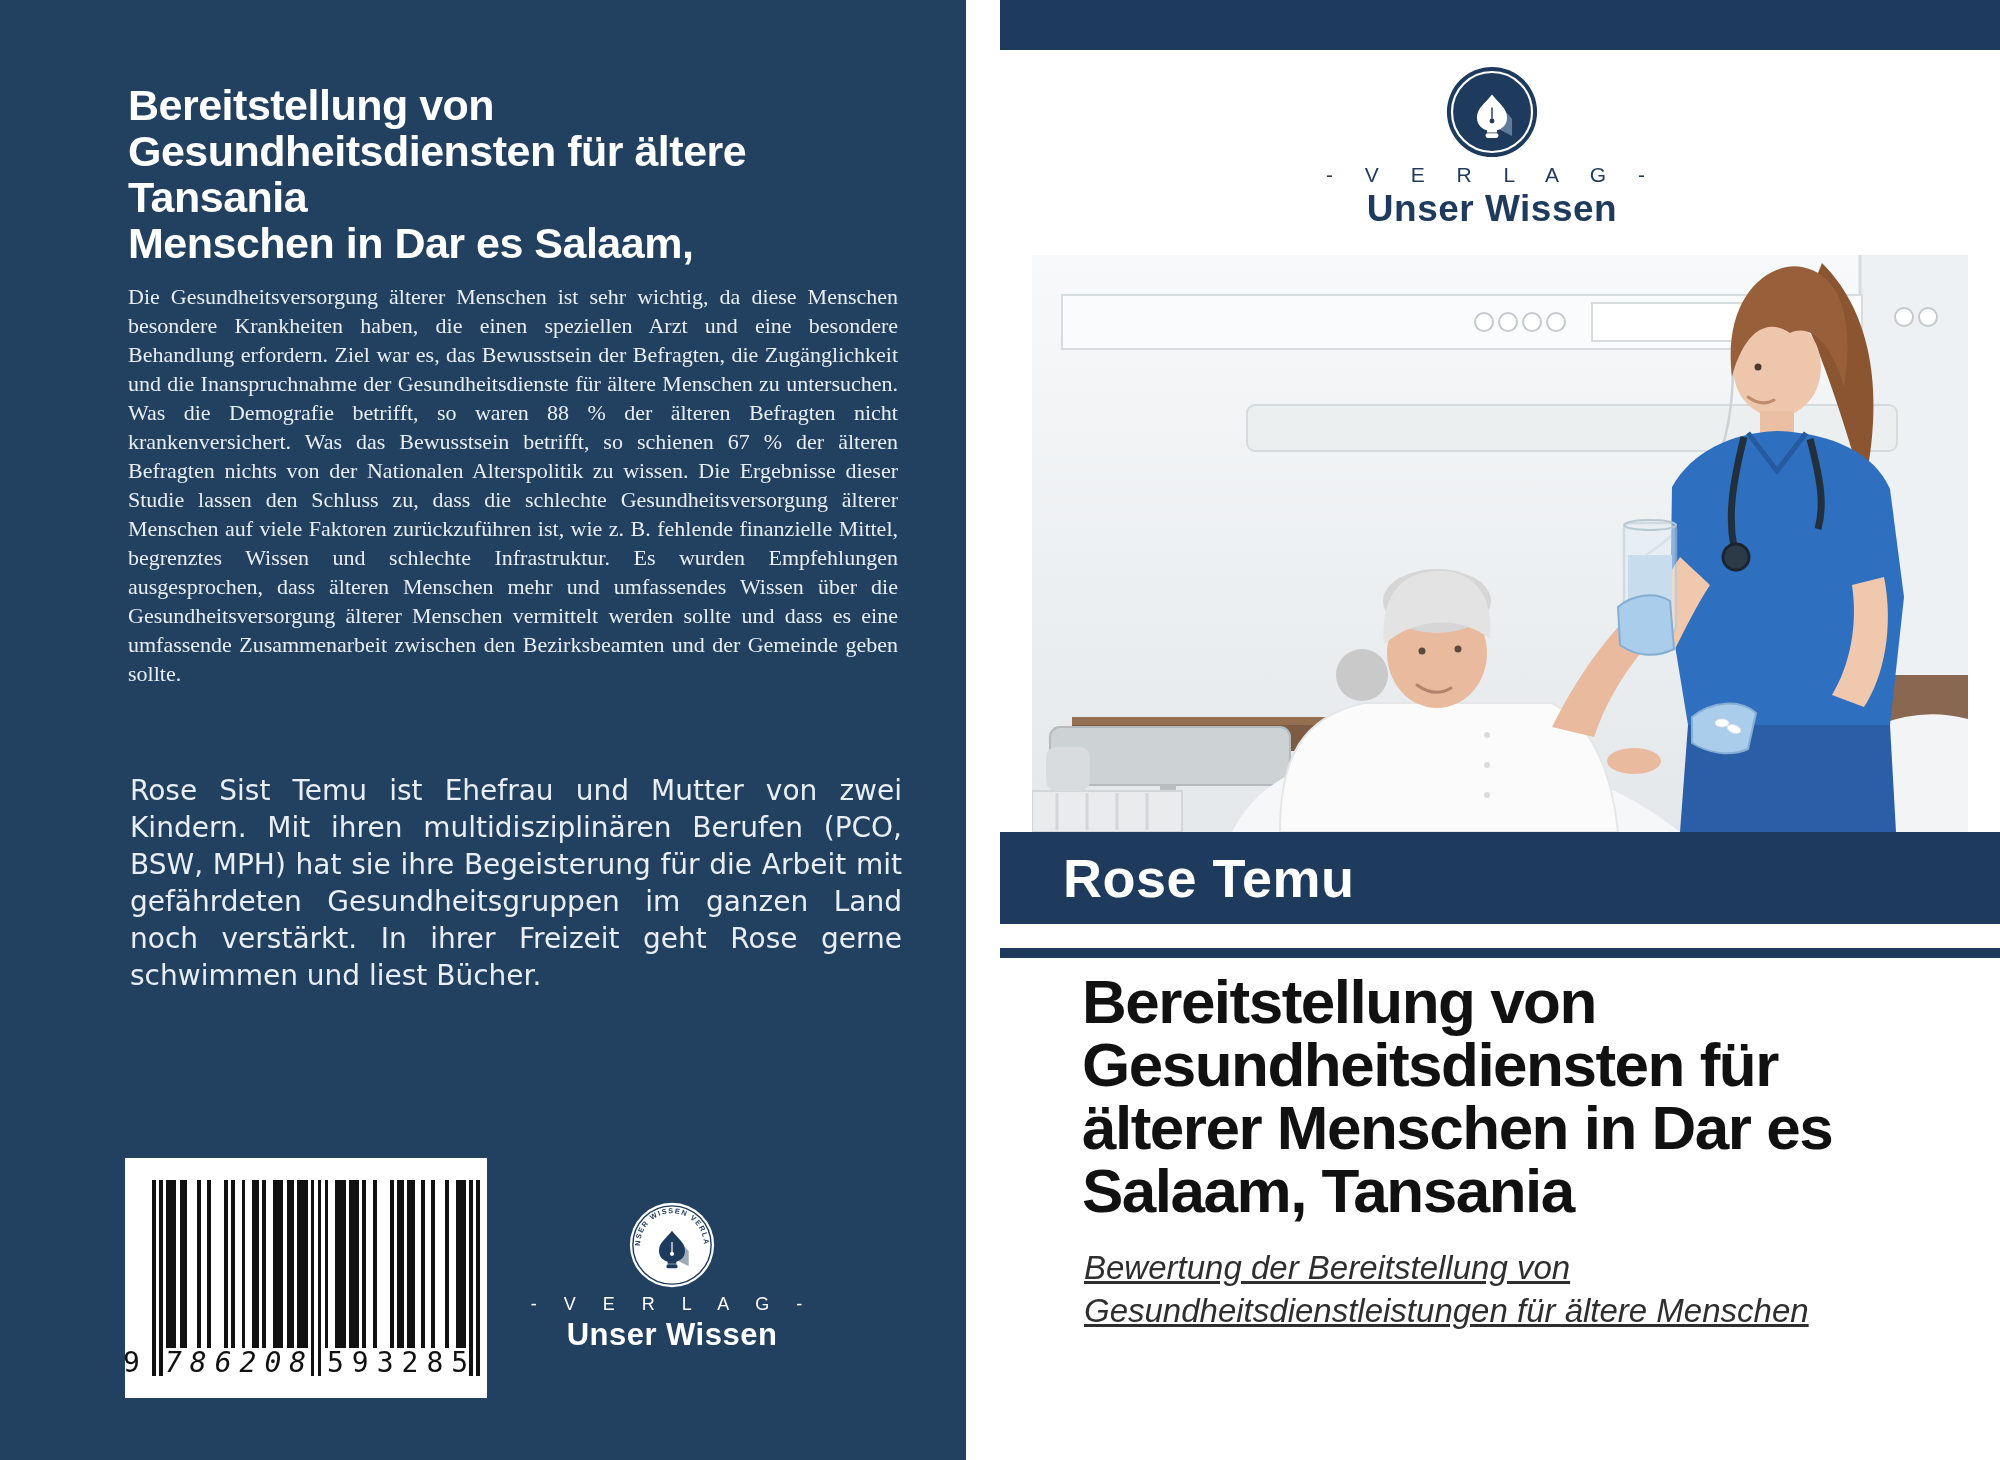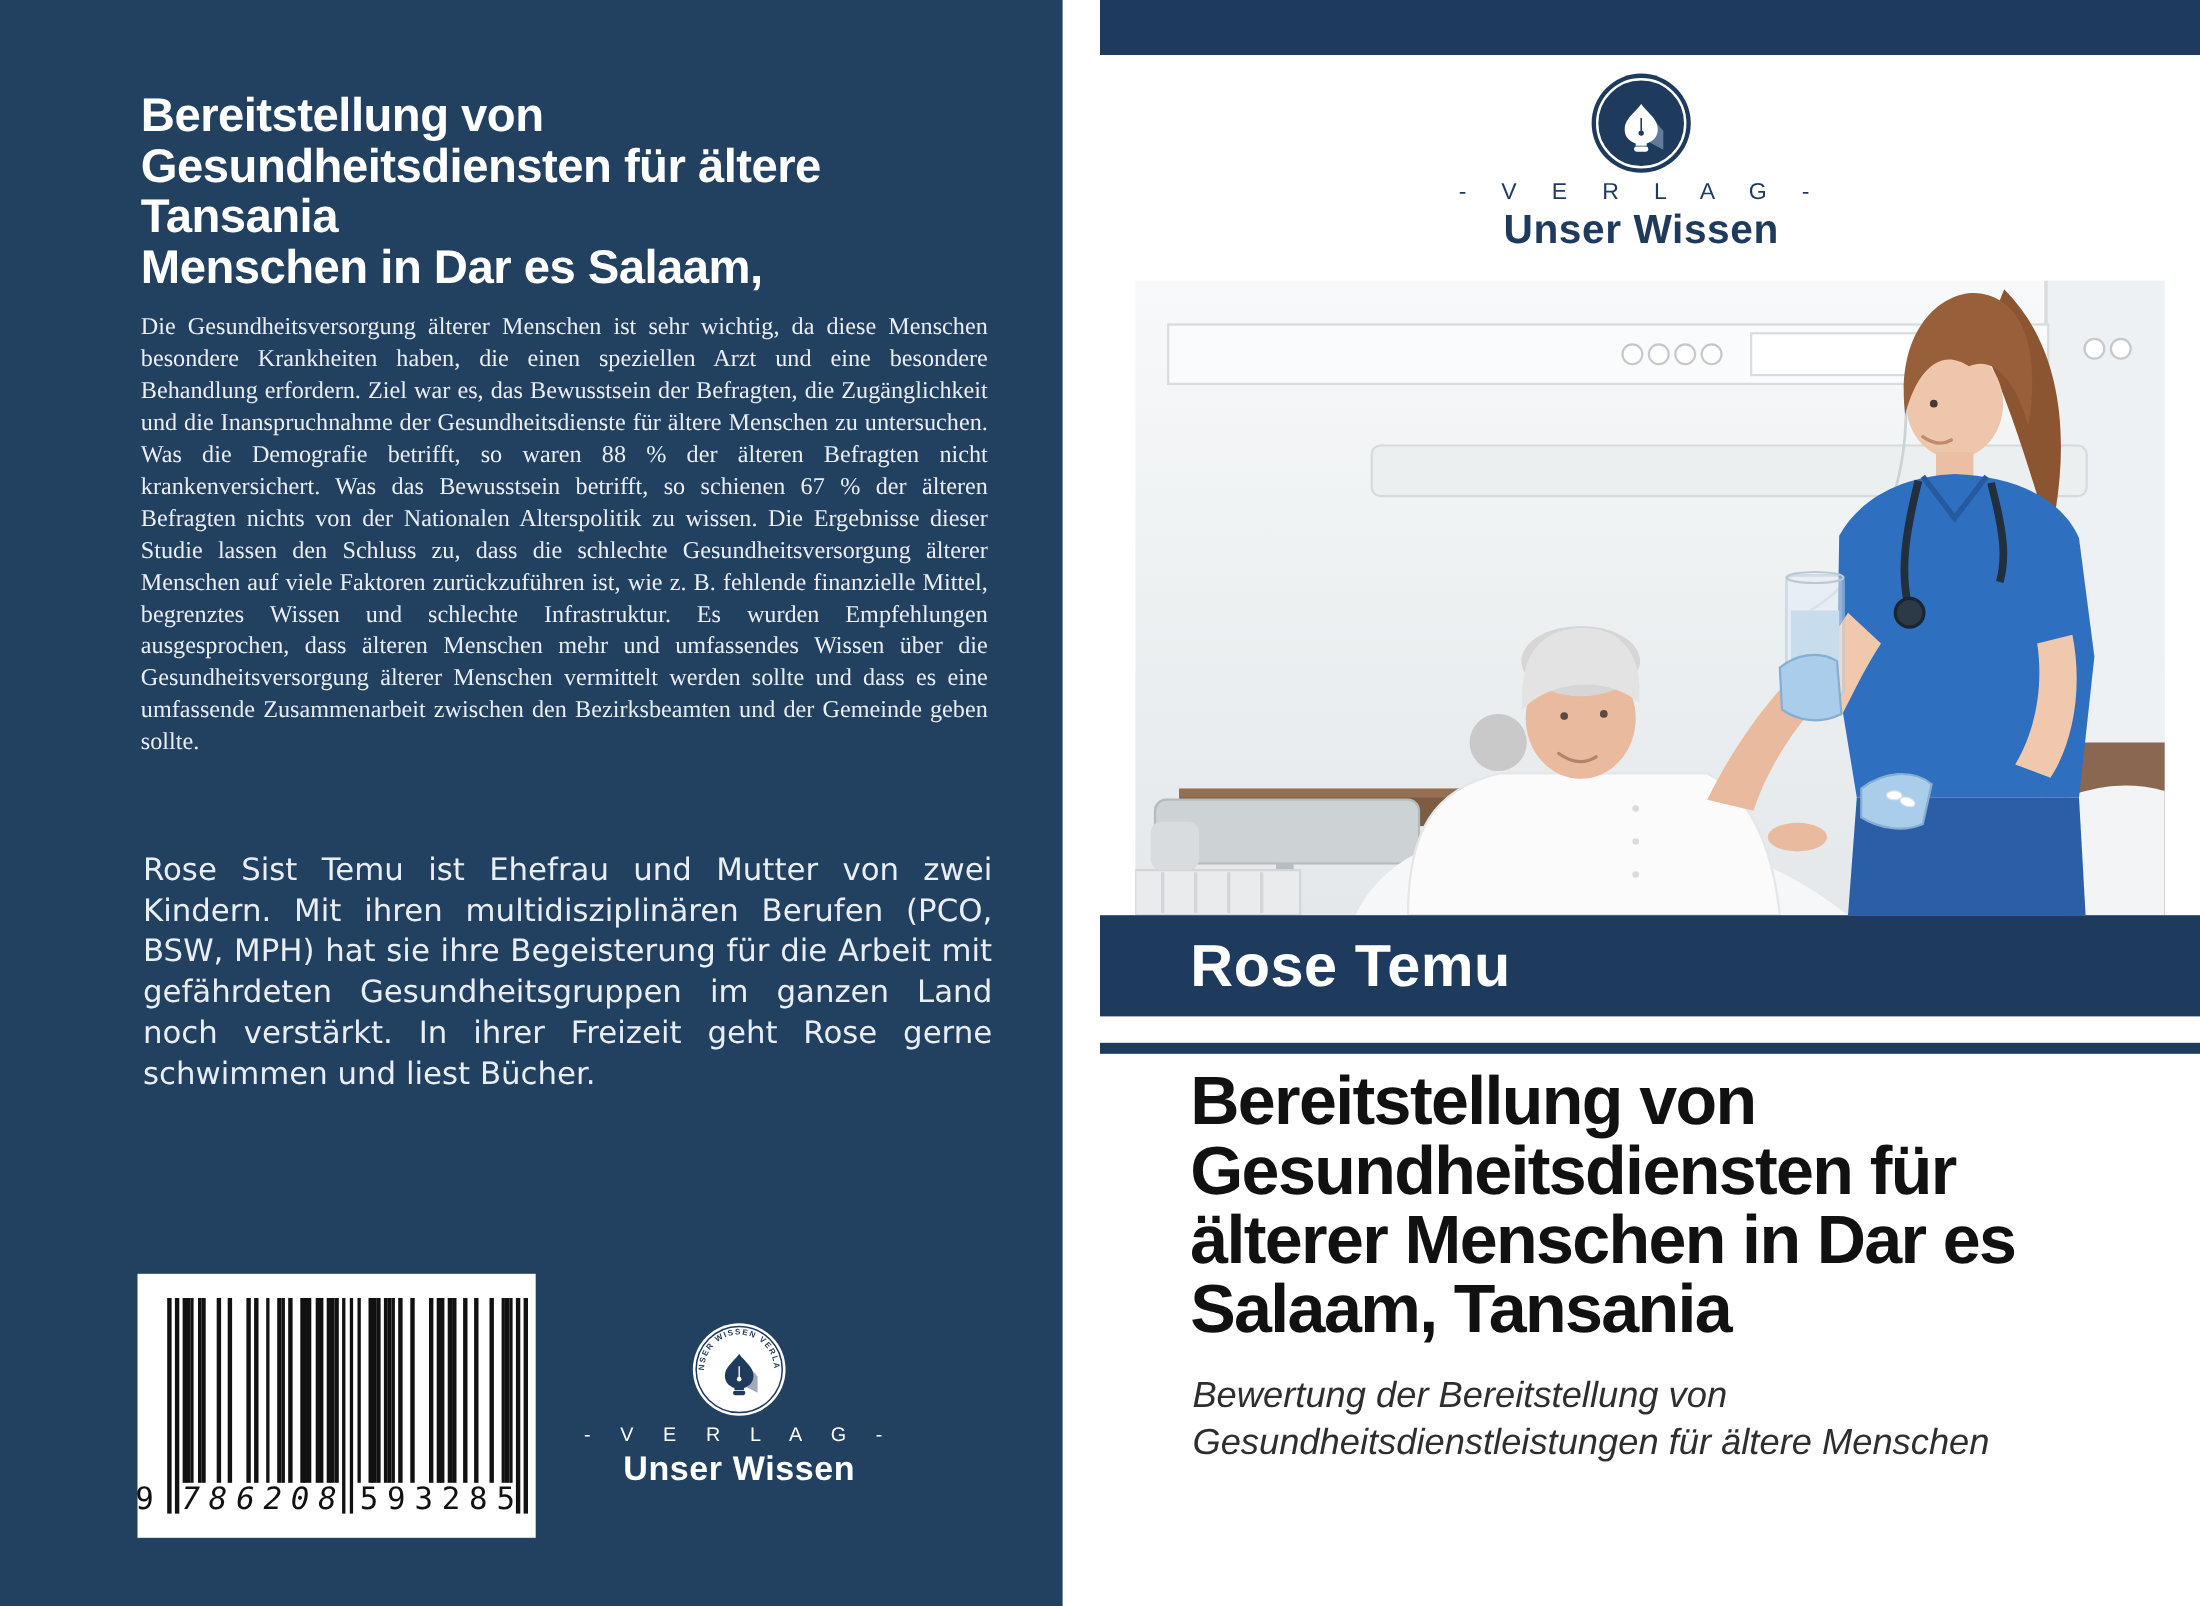--- a/index.html
+++ b/index.html
@@ -33,27 +33,27 @@
   .back-pubname{margin-top:2px;font-size:31px;font-weight:bold;color:#ffffff;letter-spacing:0.5px;}
   
   .front-cover{position:absolute;left:1000px;top:0;width:1000px;height:1460px;background:#ffffff;}
   .front-topband{position:absolute;left:0;top:0;width:1000px;height:50px;background:var(--navy);}
   .front-logo{position:absolute;left:292px;top:66px;width:400px;text-align:center;}
   .front-logo svg{width:92px;height:92px;display:block;margin:0 auto;}
   .front-verlag{margin-top:5px;font-size:21px;letter-spacing:13px;color:var(--navy);white-space:nowrap;}
   .front-pubname{margin-top:1px;font-size:37px;font-weight:bold;color:var(--navy);letter-spacing:0.5px;}
   .photo{position:absolute;left:32px;top:255px;width:936px;height:577px;display:block;}
   .author-band{position:absolute;left:0;top:832px;width:1000px;height:92px;background:var(--navy);}
-  .author-name{display:block;padding-left:82px;line-height:92px;
+  .author-name{display:block;padding-left:63px;line-height:92px;
     font-size:54px;font-weight:bold;color:#ffffff;letter-spacing:0.5px;}
   .front-rule{position:absolute;left:0;top:948px;width:1000px;height:10px;background:var(--navy);}
   .front-title{position:absolute;left:82px;top:970px;width:900px;
     font-weight:bold;font-size:62px;line-height:63px;color:var(--front-title);letter-spacing:-1.5px;}
   .front-subtitle{position:absolute;left:84px;top:1246px;width:880px;
-    font-style:italic;font-size:33px;line-height:43px;color:var(--subtitle-gray);}
+    font-style:italic;font-size:33px;line-height:43px;color:var(--subtitle-gray);text-decoration:underline;}
 </style>
 </head>
 <body>
 
 <div class="sheet">
 
   <div class="back-cover">
 
     <div class="back-title">
       <div>Bereitstellung von</div>

